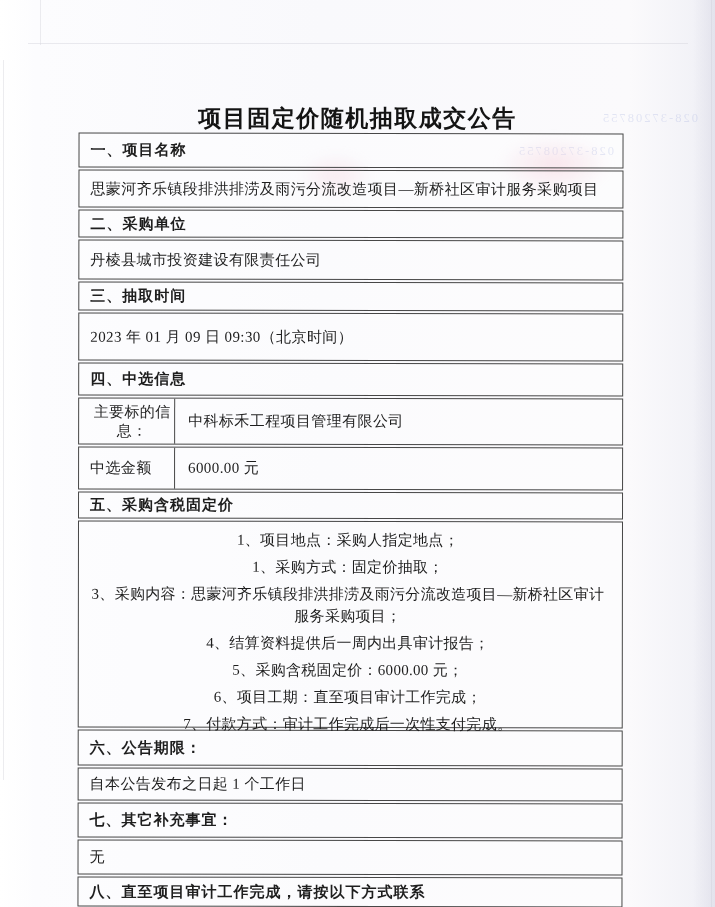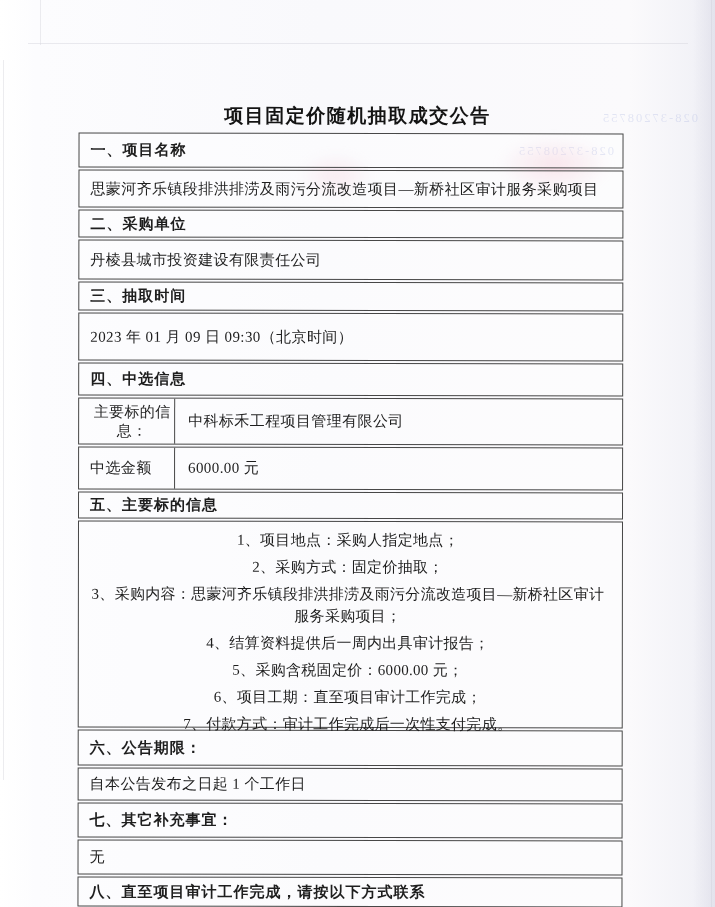--- a/index.html
+++ b/index.html
@@ -50,21 +50,21 @@
             background: radial-gradient(ellipse, rgba(240,187,205,.4) 0%, rgba(240,187,205,0) 70%); }
   
   .title-1 {
     position: absolute; left: 0; top: 62px; width: 715px;
     text-align: center; font-weight: bold;
     font-size: 17.5px; letter-spacing: 0.5px; color: #141414;
   }
   .title-2 {
     position: absolute; left: 0; top: 103px; width: 715px;
     text-align: center; font-weight: bold;
-    font-size: 19px; letter-spacing: 1.5px; color: #141414;
+    font-size: 23px; letter-spacing: 1.5px; color: #141414;
   }
   
   .doc-table {
     position: absolute; left: 78px; top: 133px; width: 545px;
     transform: rotate(0.08deg);
   }
   .row {
     border: 1.5px solid #474747;
     margin-bottom: 2px;
     background: rgba(255,255,255,.35);
@@ -140,25 +140,25 @@
     <div class="row pair r8">
       <div class="pair-label">主要标的信息：</div>
       <div class="pair-value">中科标禾工程项目管理有限公司</div>
     </div>
 
     <div class="row pair r9">
       <div class="pair-label">中选金额</div>
       <div class="pair-value">6000.00 元</div>
     </div>
 
-    <div class="row head r10">五、主要标的信息</div>
+    <div class="row head r10">五、采购含税固定价</div>
 
     <div class="row list r11">
       <div class="list-item">1、项目地点：采购人指定地点；</div>
-      <div class="list-item">2、采购方式：固定价抽取；</div>
+      <div class="list-item">1、采购方式：固定价抽取；</div>
       <div class="list-item">3、采购内容：思蒙河齐乐镇段排洪排涝及雨污分流改造项目—新桥社区审计服务采购项目；</div>
       <div class="list-item">4、结算资料提供后一周内出具审计报告；</div>
       <div class="list-item">5、采购含税固定价：6000.00 元；</div>
       <div class="list-item">6、项目工期：直至项目审计工作完成；</div>
       <div class="list-item">7、付款方式：审计工作完成后一次性支付完成。</div>
     </div>
 
     <div class="row head r12">六、公告期限：</div>
     <div class="row r13">自本公告发布之日起 1 个工作日</div>
 

